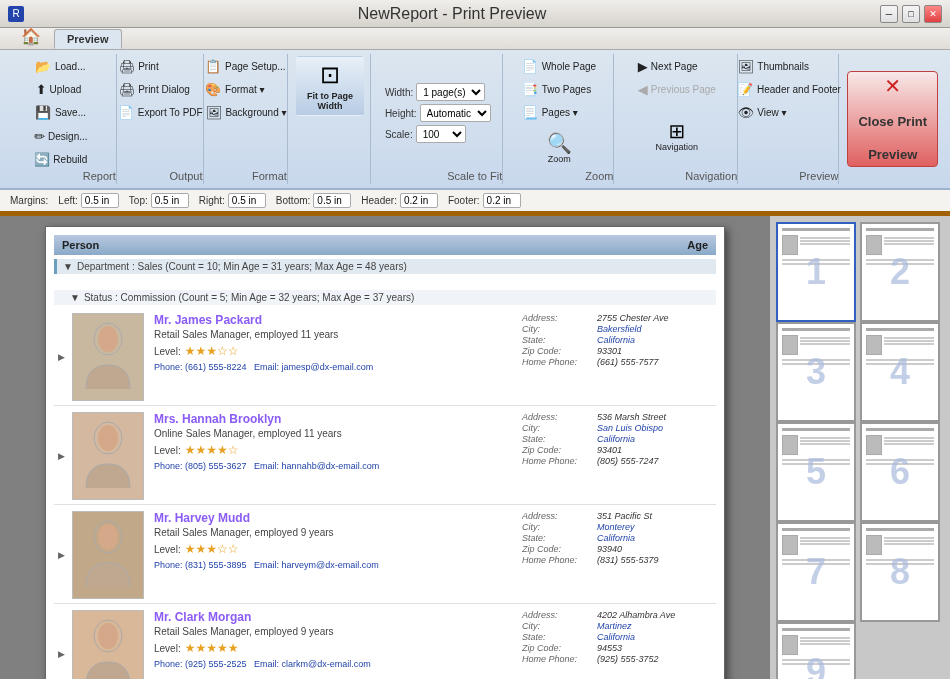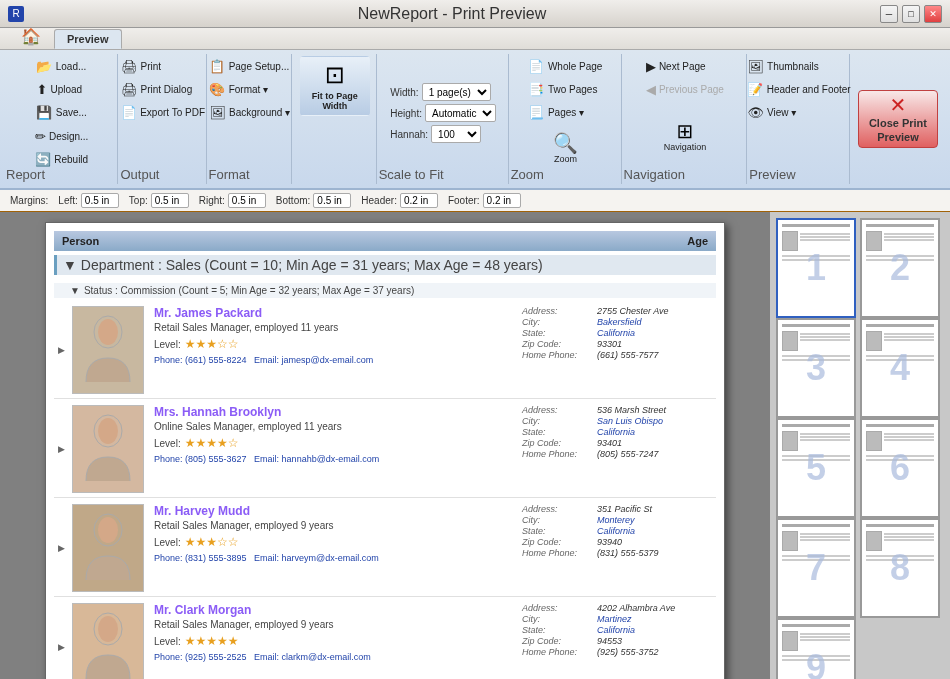--- a/index.html
+++ b/index.html
@@ -61,23 +61,23 @@
       border-right: 1px solid #aabbd0;
       padding: 2px 6px;
       padding-bottom: 14px;
       position: relative;
       min-width: 60px;
     }
     .ribbon-group:last-child { border-right: none; }
     .ribbon-group-label {
       position: absolute;
       bottom: 2px;
-      font-size: 13px;
+      font-size: 11px;
       color: #555;
-      text-align: left;
+      text-align: right;
       width: 100%;
     }
     .ribbon-group-content {
       display: flex;
       gap: 3px;
       align-items: flex-start;
       flex-wrap: wrap;
       justify-content: center;
       flex: 1;
     }
@@ -147,26 +147,26 @@
       flex-direction: column;
       align-items: center;
       cursor: pointer;
       padding: 4px 10px;
       background: linear-gradient(to bottom, #f8e8e8, #e06060);
       border: 1px solid #c04040;
       border-radius: 4px;
       margin: 2px;
     }
     .close-print-btn .icon { font-size: 22px; color: white; line-height: 1; }
-    .close-print-btn .label { font-size: 11px; color: #333; margin-top: 2px; font-weight: bold; white-space: nowrap; }
+    .close-print-btn .label { font-size: 13px; color: #333; margin-top: 18px; font-weight: bold; white-space: nowrap; }
 
     
     .margins-bar {
       background: #f5f3f0;
-      border-bottom: 1px solid #a16207;
+      border-bottom: 5px solid #a16207;
       padding: 3px 10px;
       display: flex;
       align-items: center;
       gap: 10px;
       font-size: 10px;
       color: #333;
     }
     .margin-field {
       display: flex;
       align-items: center;
@@ -218,23 +218,23 @@
       align-items: flex-end;
       margin-bottom: 4px;
       color: #222;
       font-weight: bold;
       font-size: 11px;
     }
 
     .group-header {
       background: #e0e8f0;
       padding: 2px 6px;
-      font-size: 14px;
+      font-size: 10px;
       color: #444;
-      margin-bottom: 8px;
+      margin-bottom: 16px;
       border-left: 3px solid #6a9fc0;
     }
     .sub-group-header {
       background: #f0f4f8;
       padding: 2px 6px 2px 16px;
       font-size: 10px;
       color: #444;
       margin-bottom: 4px;
     }
 
@@ -448,21 +448,21 @@
           <option>1 page(s)</option>
         </select>
       </div>
       <div class="param-row">
         <span class="param-label">Height:</span>
         <select class="rb-select">
           <option>Automatic</option>
         </select>
       </div>
       <div class="param-row">
-        <span class="param-label">Hannah:</span>
+        <span class="param-label">Scale:</span>
         <select class="rb-select" style="width:50px;">
           <option>100</option>
         </select>
       </div>
     </div>
     <div class="ribbon-group-label">Scale to Fit</div>
   </div>
 
   <div class="ribbon-group">
     <div class="ribbon-group-content">

